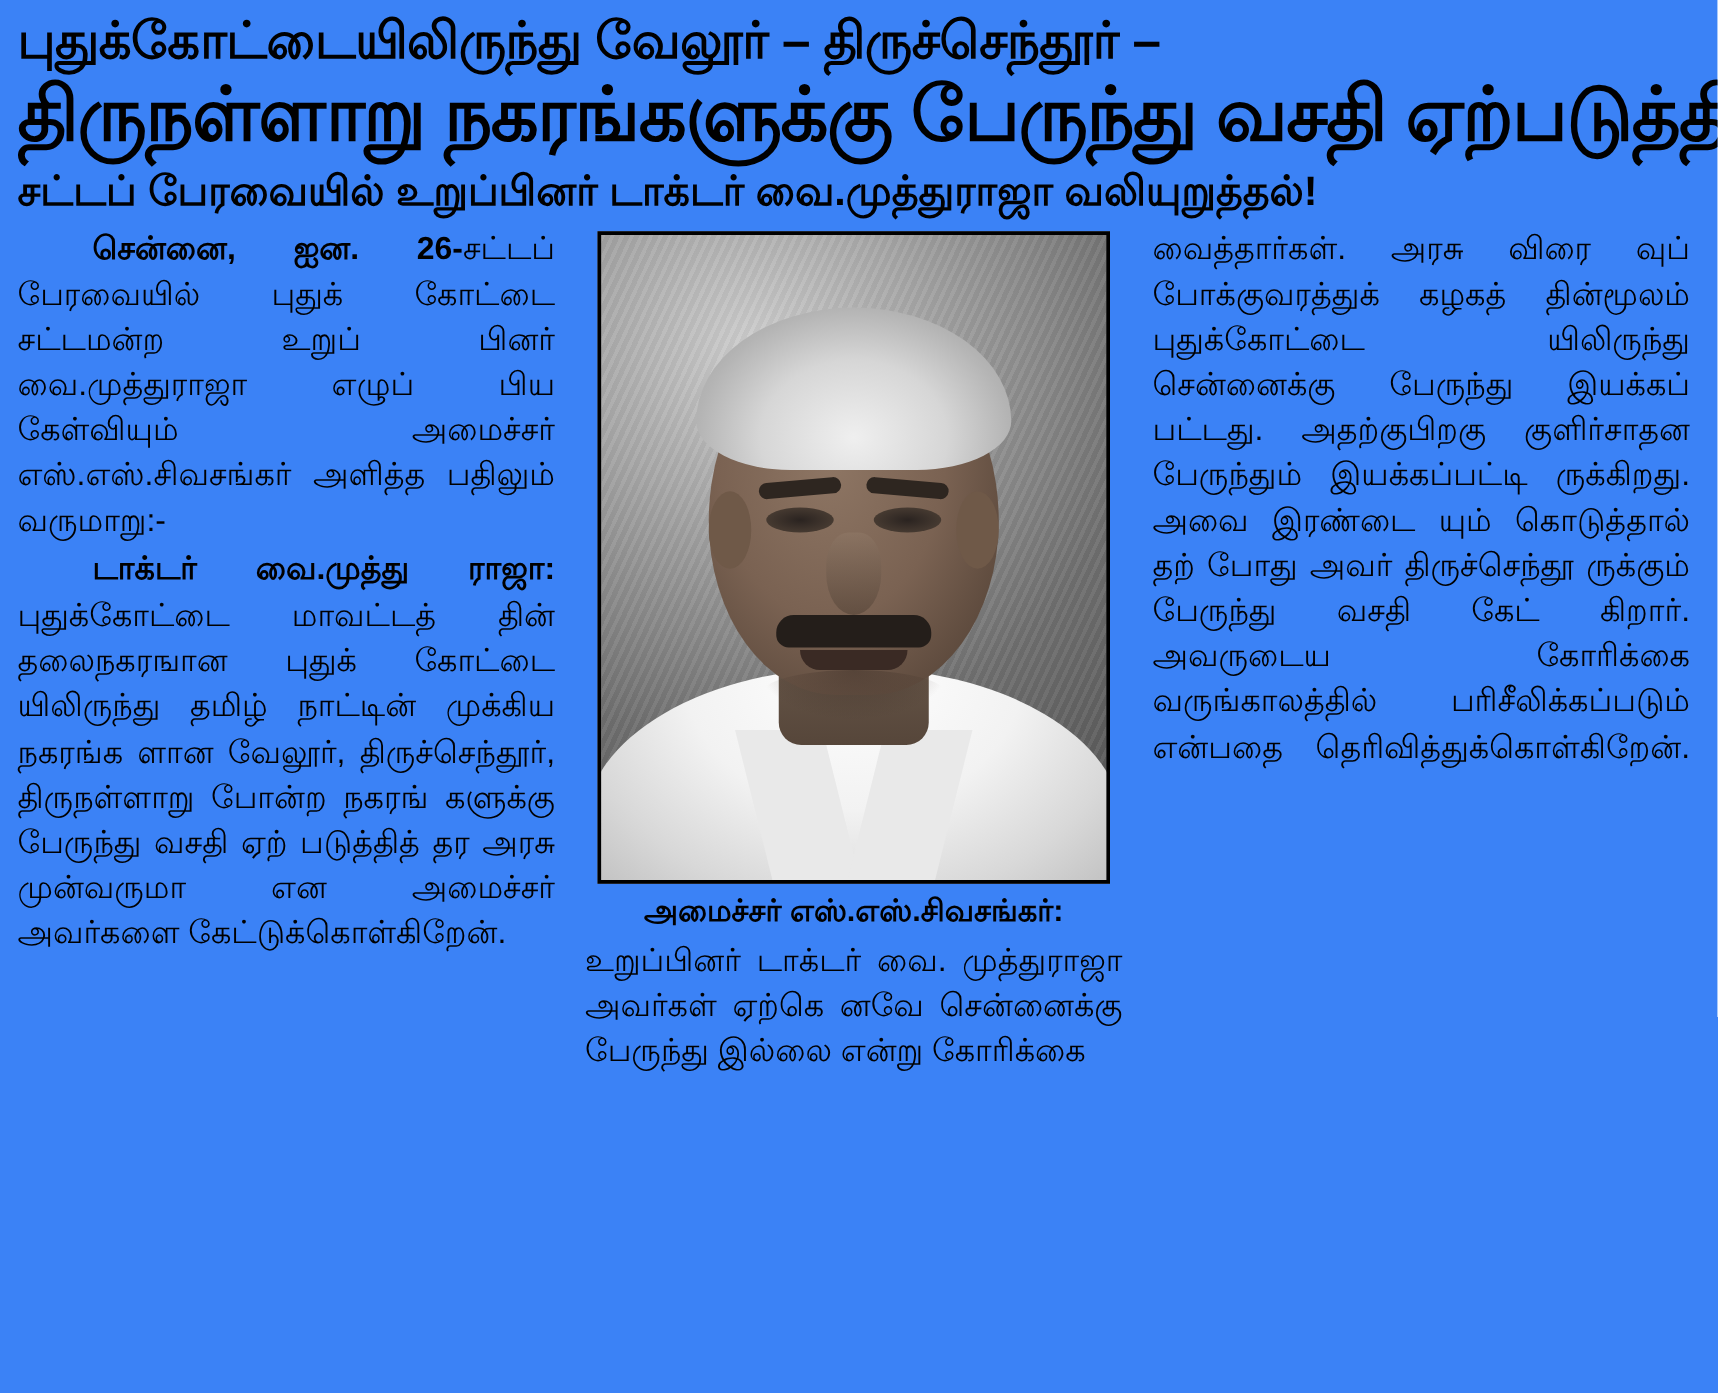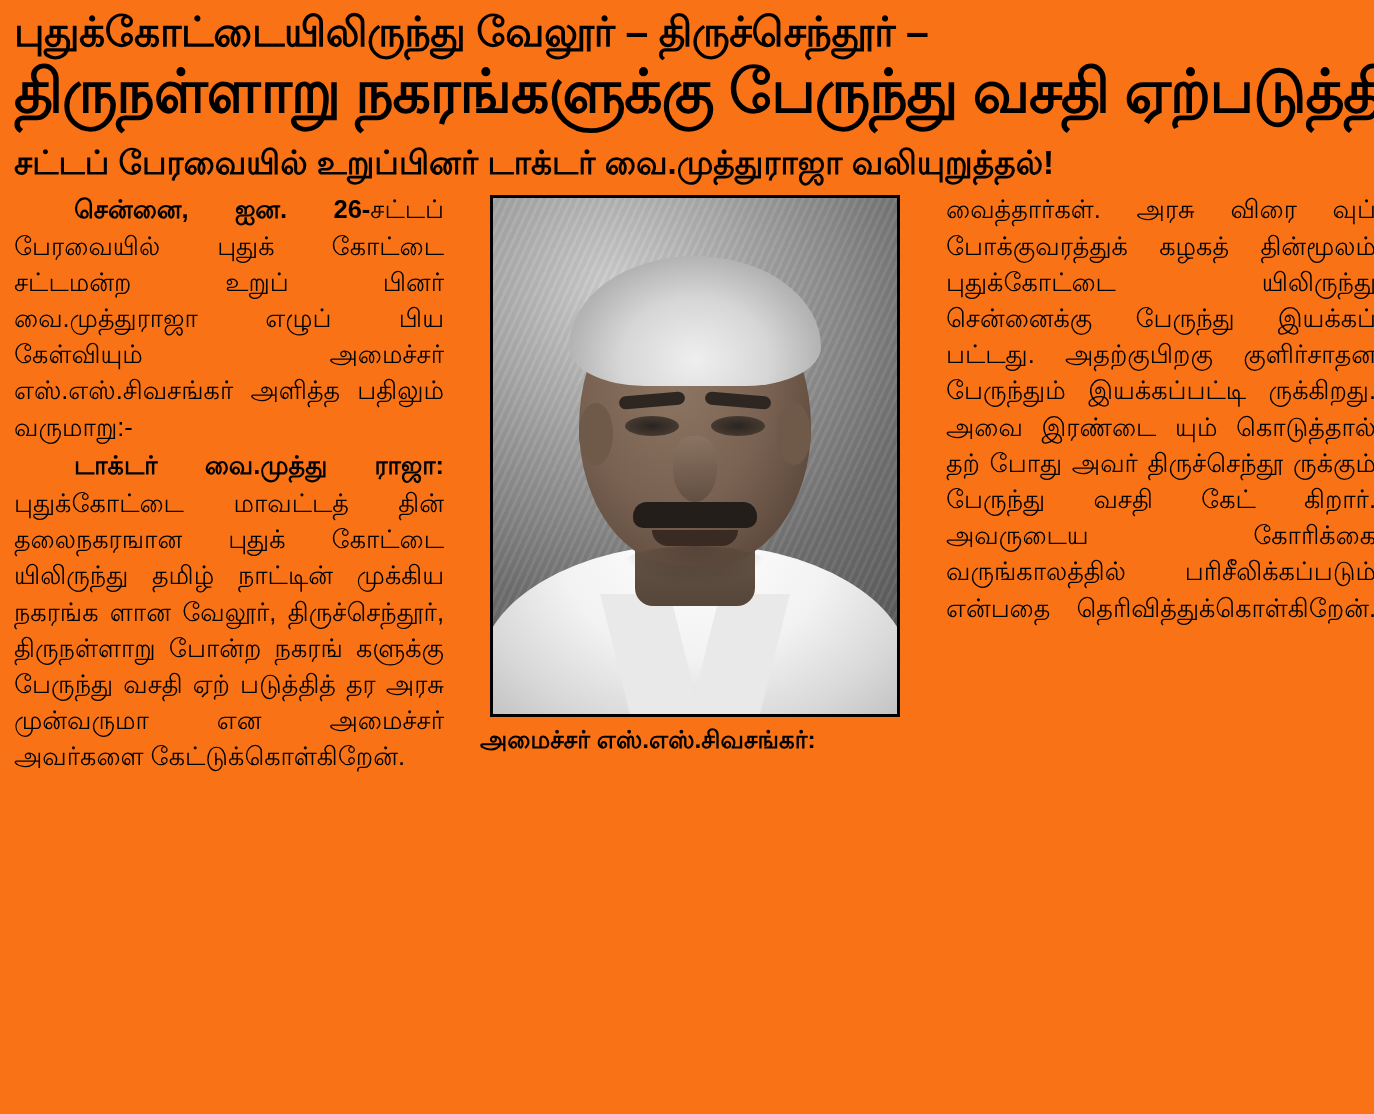--- a/index.html
+++ b/index.html
@@ -11,21 +11,21 @@
     width: 1374px;
     height: 1114px;
     font-family: "Liberation Sans", sans-serif;
     color: #000000;
     overflow: hidden;
   }
   .page {
     position: relative;
     width: 1374px;
     height: 1114px;
-    background: #f97316;
+    background: #3b82f6;
     box-sizing: border-box;
     padding: 6px 14px 0 14px;
   }
 
   
   .kicker {
     font-size: 41px;
     font-weight: bold;
     line-height: 1.08;
     letter-spacing: -0.5px;
@@ -40,28 +40,28 @@
     letter-spacing: -1.2px;
     text-align: center;
     margin: 6px 0 4px 0;
     white-space: nowrap;
   }
   .subhead {
     font-size: 33px;
     font-weight: bold;
     line-height: 1.1;
     text-align: left;
-    margin: 20px 0 10px 0;
+    margin: 10px 0 10px 0;
     white-space: nowrap;
   }
 
   
   .columns {
     display: flex;
-    gap: 36px;
+    gap: 24px;
     margin-top: 8px;
     align-items: flex-start;
   }
   .col {
     width: 430px;
     flex: 0 0 430px;
   }
   .col.center {
     width: 430px;
     flex: 0 0 430px;
@@ -228,21 +228,21 @@
     height: 40px;
     background: radial-gradient(ellipse at 50% 0%, rgba(60,46,38,0.45), rgba(60,46,38,0) 70%);
     border-radius: 50%;
   }
 
   .caption {
     margin-top: 8px;
     font-size: 24.5px;
     font-weight: bold;
     line-height: 1.2;
-    text-align: left;
+    text-align: center;
   }
   .center-text {
     margin-top: 6px;
   }
 </style>
 </head>
 <body>
 
 <div class="page">
 
@@ -282,20 +282,25 @@
         <div class="eye-l"></div>
         <div class="eye-r"></div>
         <div class="nose"></div>
         <div class="mustache"></div>
         <div class="mouth"></div>
         <div class="chin-shadow"></div>
       </div>
 
       <div class="caption">அமைச்சர் எஸ்.எஸ்.சிவசங்கர்:</div>
 
+      <div class="center-text">
+        <p class="lastleft">
+          <span>உறுப்பினர் டாக்டர் வை. முத்துராஜா அவர்கள் ஏற்கெ னவே சென்னைக்கு பேருந்து இல்லை என்று கோரிக்கை</span>
+        </p>
+      </div>
     </div>
 
     <div class="col right">
       <p>
         <span>வைத்தார்கள். அரசு விரை வுப் போக்குவரத்துக் கழகத் தின்மூலம் புதுக்கோட்டை யிலிருந்து சென்னைக்கு பேருந்து இயக்கப் பட்டது. அதற்குபிறகு குளிர்சாதன பேருந்தும் இயக்கப்பட்டி ருக்கிறது. அவை இரண்டை யும் கொடுத்தால் தற் போது அவர் திருச்செந்தூ ருக்கும் பேருந்து வசதி கேட் கிறார். அவருடைய கோரிக்கை வருங்காலத்தில் பரிசீலிக்கப்படும் என்பதை தெரிவித்துக்கொள்கிறேன்.</span>
       </p>
     </div>
 
   </div>
 </div>

